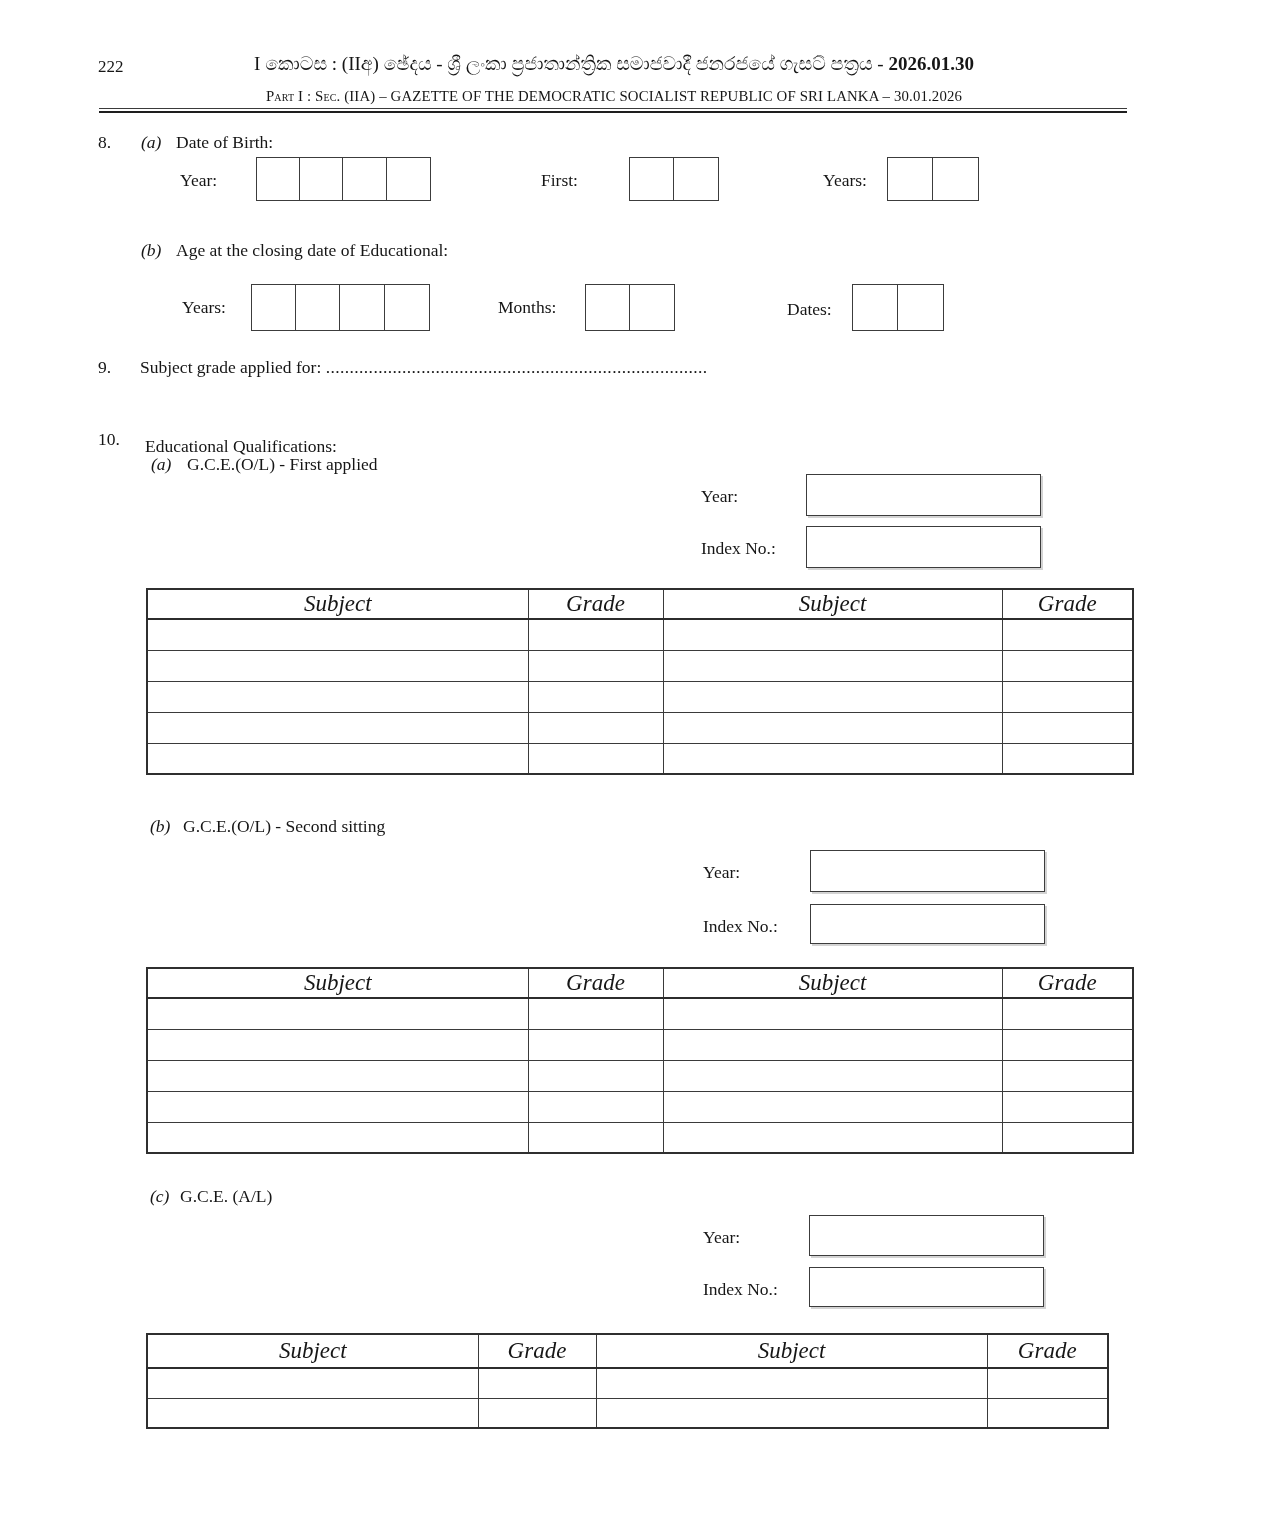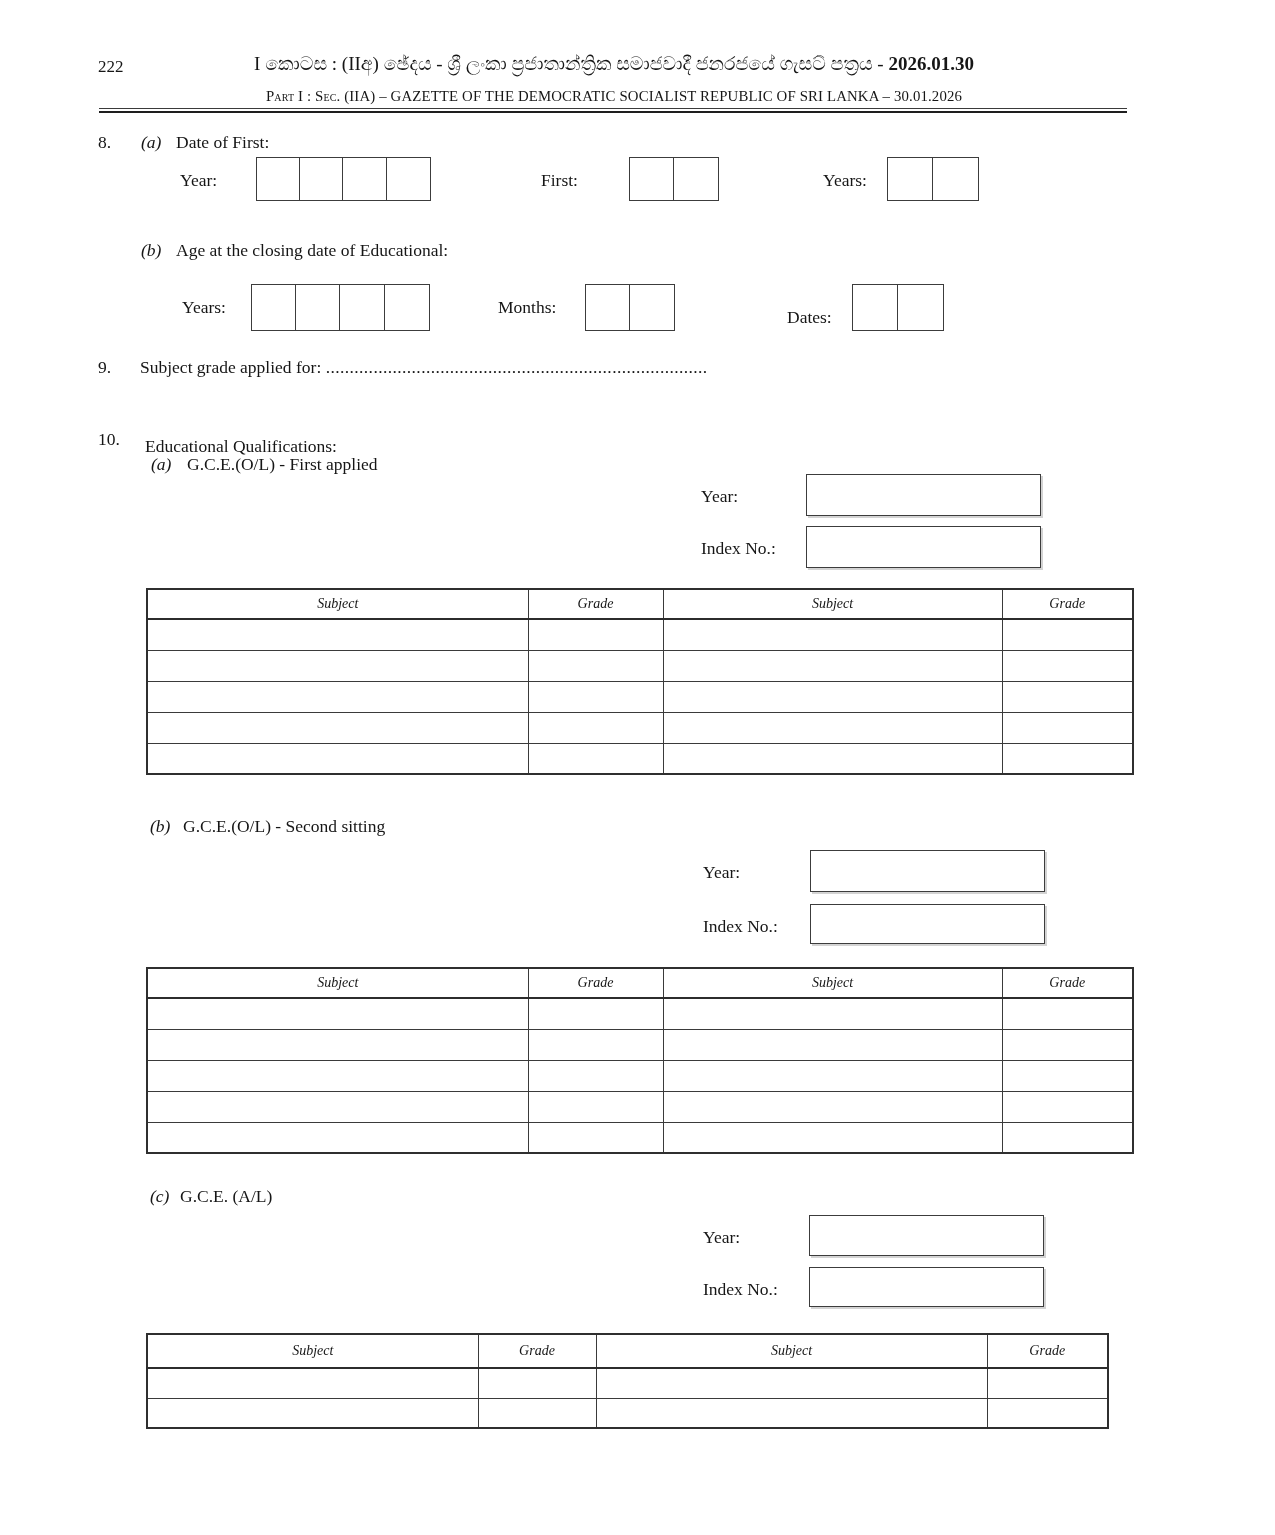--- a/index.html
+++ b/index.html
@@ -28,21 +28,21 @@
   .h45{height:45px}
   
   .inputbox{width:233px;height:40px;border:1.8px solid #3c3c3c;background:#fff;
     box-shadow:2px 2px 0 rgba(145,145,145,.4)}
   .h38{height:38px}.h39{height:39px}
   .dots{letter-spacing:.4px}
   
   .sgt{position:absolute;border-collapse:collapse;table-layout:fixed;background:#fff;
     border:2.2px solid #2f2f2f}
   .sgt th,.sgt td{border:1.7px solid #3a3a3a;padding:0}
-  .sgt th{font-style:italic;font-weight:normal;font-size:14px;text-align:center}
+  .sgt th{font-style:italic;font-weight:normal;font-size:23px;text-align:center}
   .sgt thead th{border-bottom:2.2px solid #2c2c2c}
   .t12 thead tr{height:30px}
   .t12 tbody tr{height:31px}
   .t3 thead tr{height:34px}
   .t3 tbody tr{height:30px}
 </style>
 </head>
 <body>
 
 <div class="abs page-num">222</div>
@@ -52,21 +52,21 @@
 </div>
 
 <div class="abs hdr-center hdr-en">
   <span class="sc">Part I : Sec. (IIA) – </span><span>GAZETTE OF THE DEMOCRATIC SOCIALIST REPUBLIC OF SRI LANKA – 30.01.2026</span>
 </div>
 
 <div class="abs double-rule"></div>
 
 <div class="abs label" style="left:98px;top:132px">8.</div>
 <div class="abs label it" style="left:141px;top:132px">(a)</div>
-<div class="abs label" style="left:176px;top:132px">Date of First:</div>
+<div class="abs label" style="left:176px;top:132px">Date of Birth:</div>
 
 <div class="abs label" style="left:180px;top:170px">Year:</div>
 <div class="abs cellgroup" style="left:256px;top:157px">
   <div class="cell w43"></div>
   <div class="cell w43"></div>
   <div class="cell w43"></div>
   <div class="cell w43"></div>
 </div>
 
 <div class="abs label" style="left:541px;top:170px">First:</div>
@@ -91,21 +91,21 @@
   <div class="cell w44 h45"></div>
   <div class="cell w44 h45"></div>
 </div>
 
 <div class="abs label" style="left:498px;top:297px">Months:</div>
 <div class="abs cellgroup" style="left:585px;top:284px">
   <div class="cell w44 h45"></div>
   <div class="cell w44 h45"></div>
 </div>
 
-<div class="abs label" style="left:787px;top:307px">Dates:</div>
+<div class="abs label" style="left:787px;top:299px">Dates:</div>
 <div class="abs cellgroup" style="left:852px;top:284px">
   <div class="cell w45 h45"></div>
   <div class="cell w45 h45"></div>
 </div>
 
 <div class="abs label" style="left:98px;top:357px">9.</div>
 <div class="abs label" style="left:140px;top:357px">
   <span>Subject grade applied for:</span>
   <span class="dots">................................................................................</span>
 </div>

